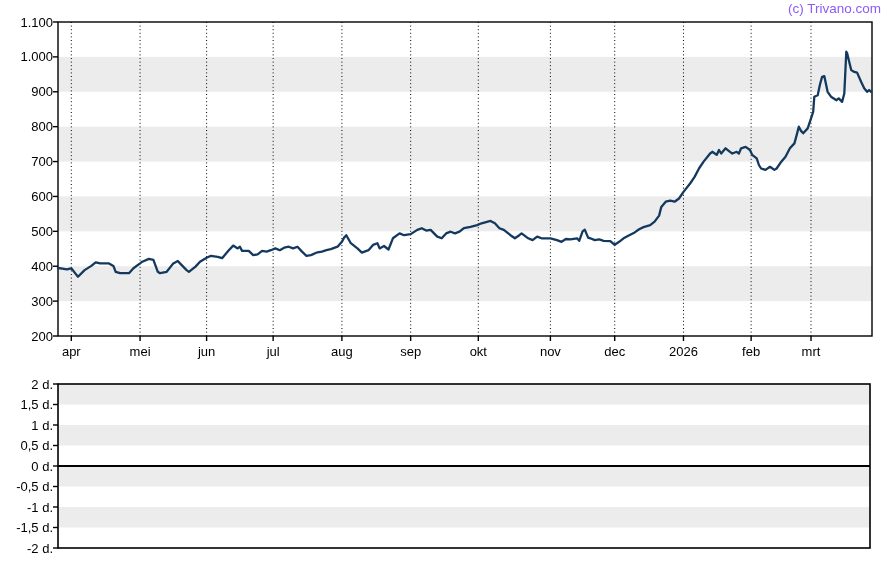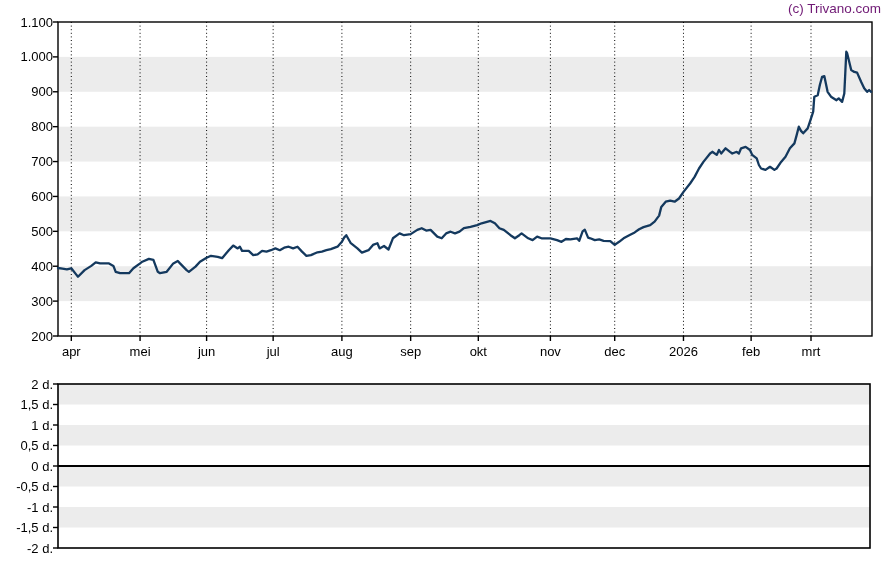--- a/index.html
+++ b/index.html
@@ -5,21 +5,21 @@
   html,body{margin:0;padding:0;background:#ffffff;}
   #page{
     position:relative;
     width:888px;height:565px;
     background:#ffffff;
     font-family:"Liberation Sans","DejaVu Sans",sans-serif;
     overflow:hidden;
   }
   #copyright{
     position:absolute;top:1px;right:7px;
-    font-size:13.5px;color:#701a75;
+    font-size:13.5px;color:#8b5cf6;
     white-space:nowrap;
   }
   svg{position:absolute;left:0;top:0;}
   svg text{
     font-family:"Liberation Sans","DejaVu Sans",sans-serif;
     font-size:13px;fill:#000;
   }
 </style>
 </head>
 <body>

